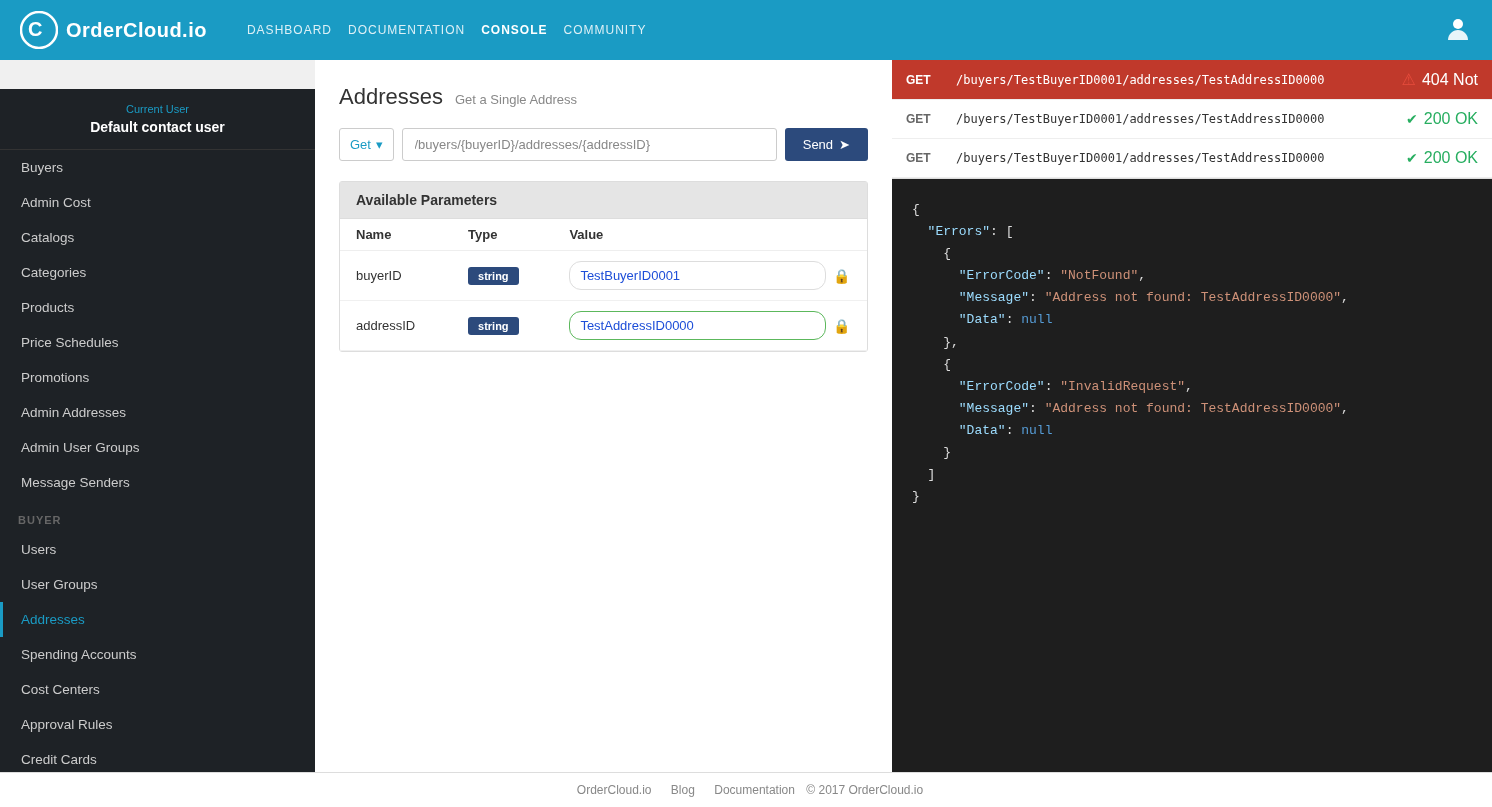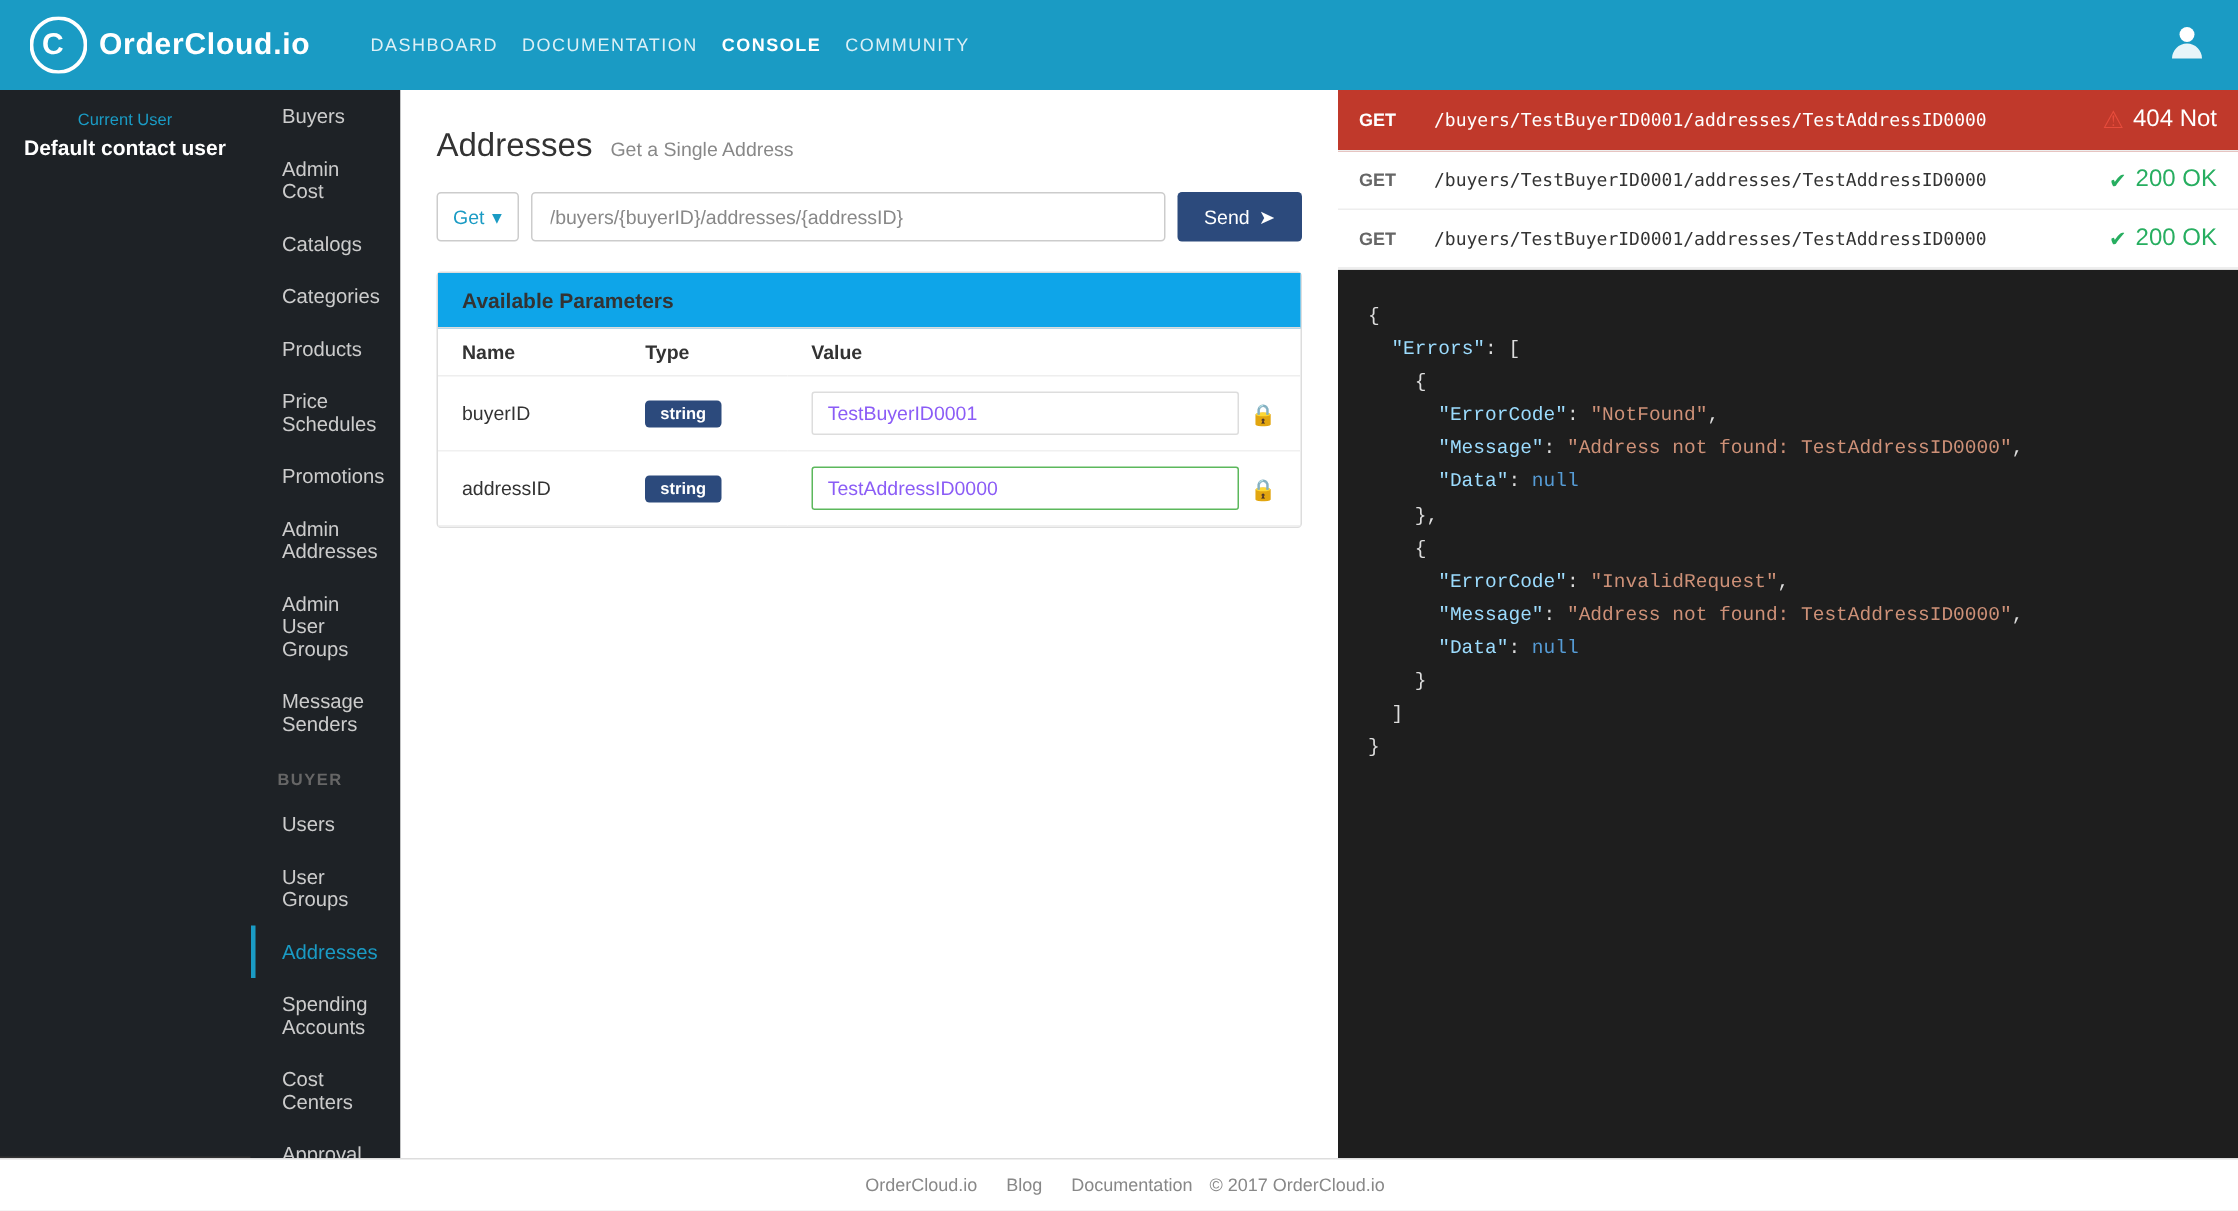--- a/index.html
+++ b/index.html
@@ -56,27 +56,28 @@
 
     
     .main-layout {
       display: flex;
       flex: 1;
       overflow: hidden;
     }
 
     
     .sidebar {
-      width: 267px;
+      width: 315px;
       background: #1e2226;
       color: #ccc;
       display: flex;
-      flex-direction: row;
+      flex-direction: column;
       overflow: hidden;
       flex-shrink: 0;
+      margin-top: 29px;
     }
     .sidebar-header {
       background: #1e2226;
       padding: 14px 16px;
       border-bottom: 1px solid #333;
       text-align: center;
     }
     .sidebar-current-user-label {
       color: #1a9bc4;
       font-size: 11px;
@@ -173,21 +174,21 @@
       display: flex;
       align-items: center;
       gap: 6px;
     }
 
     .params-box {
       border: 1px solid #ddd;
       border-radius: 3px;
     }
     .params-header {
-      background: #0ea5e9;
+      background: #e5e5e5;
       padding: 10px 16px;
       font-size: 14px;
       font-weight: 600;
       color: #333;
       border-bottom: 1px solid #ddd;
     }
     .params-table {
       width: 100%;
       border-collapse: collapse;
     }
@@ -215,23 +216,23 @@
       border-radius: 3px;
       font-size: 11px;
       font-weight: 600;
       display: inline-block;
     }
     .param-value-input {
       width: 100%;
       border: 1px solid #ddd;
       padding: 6px 10px;
       font-size: 13px;
-      border-radius: 2px;
+      border-radius: 12px;
       outline: none;
-      color: #8b5cf6;
+      color: #1d4ed8;
     }
     .param-value-wrapper {
       display: flex;
       align-items: center;
       gap: 8px;
     }
     .lock-icon {
       color: #999;
       font-size: 14px;
     }

